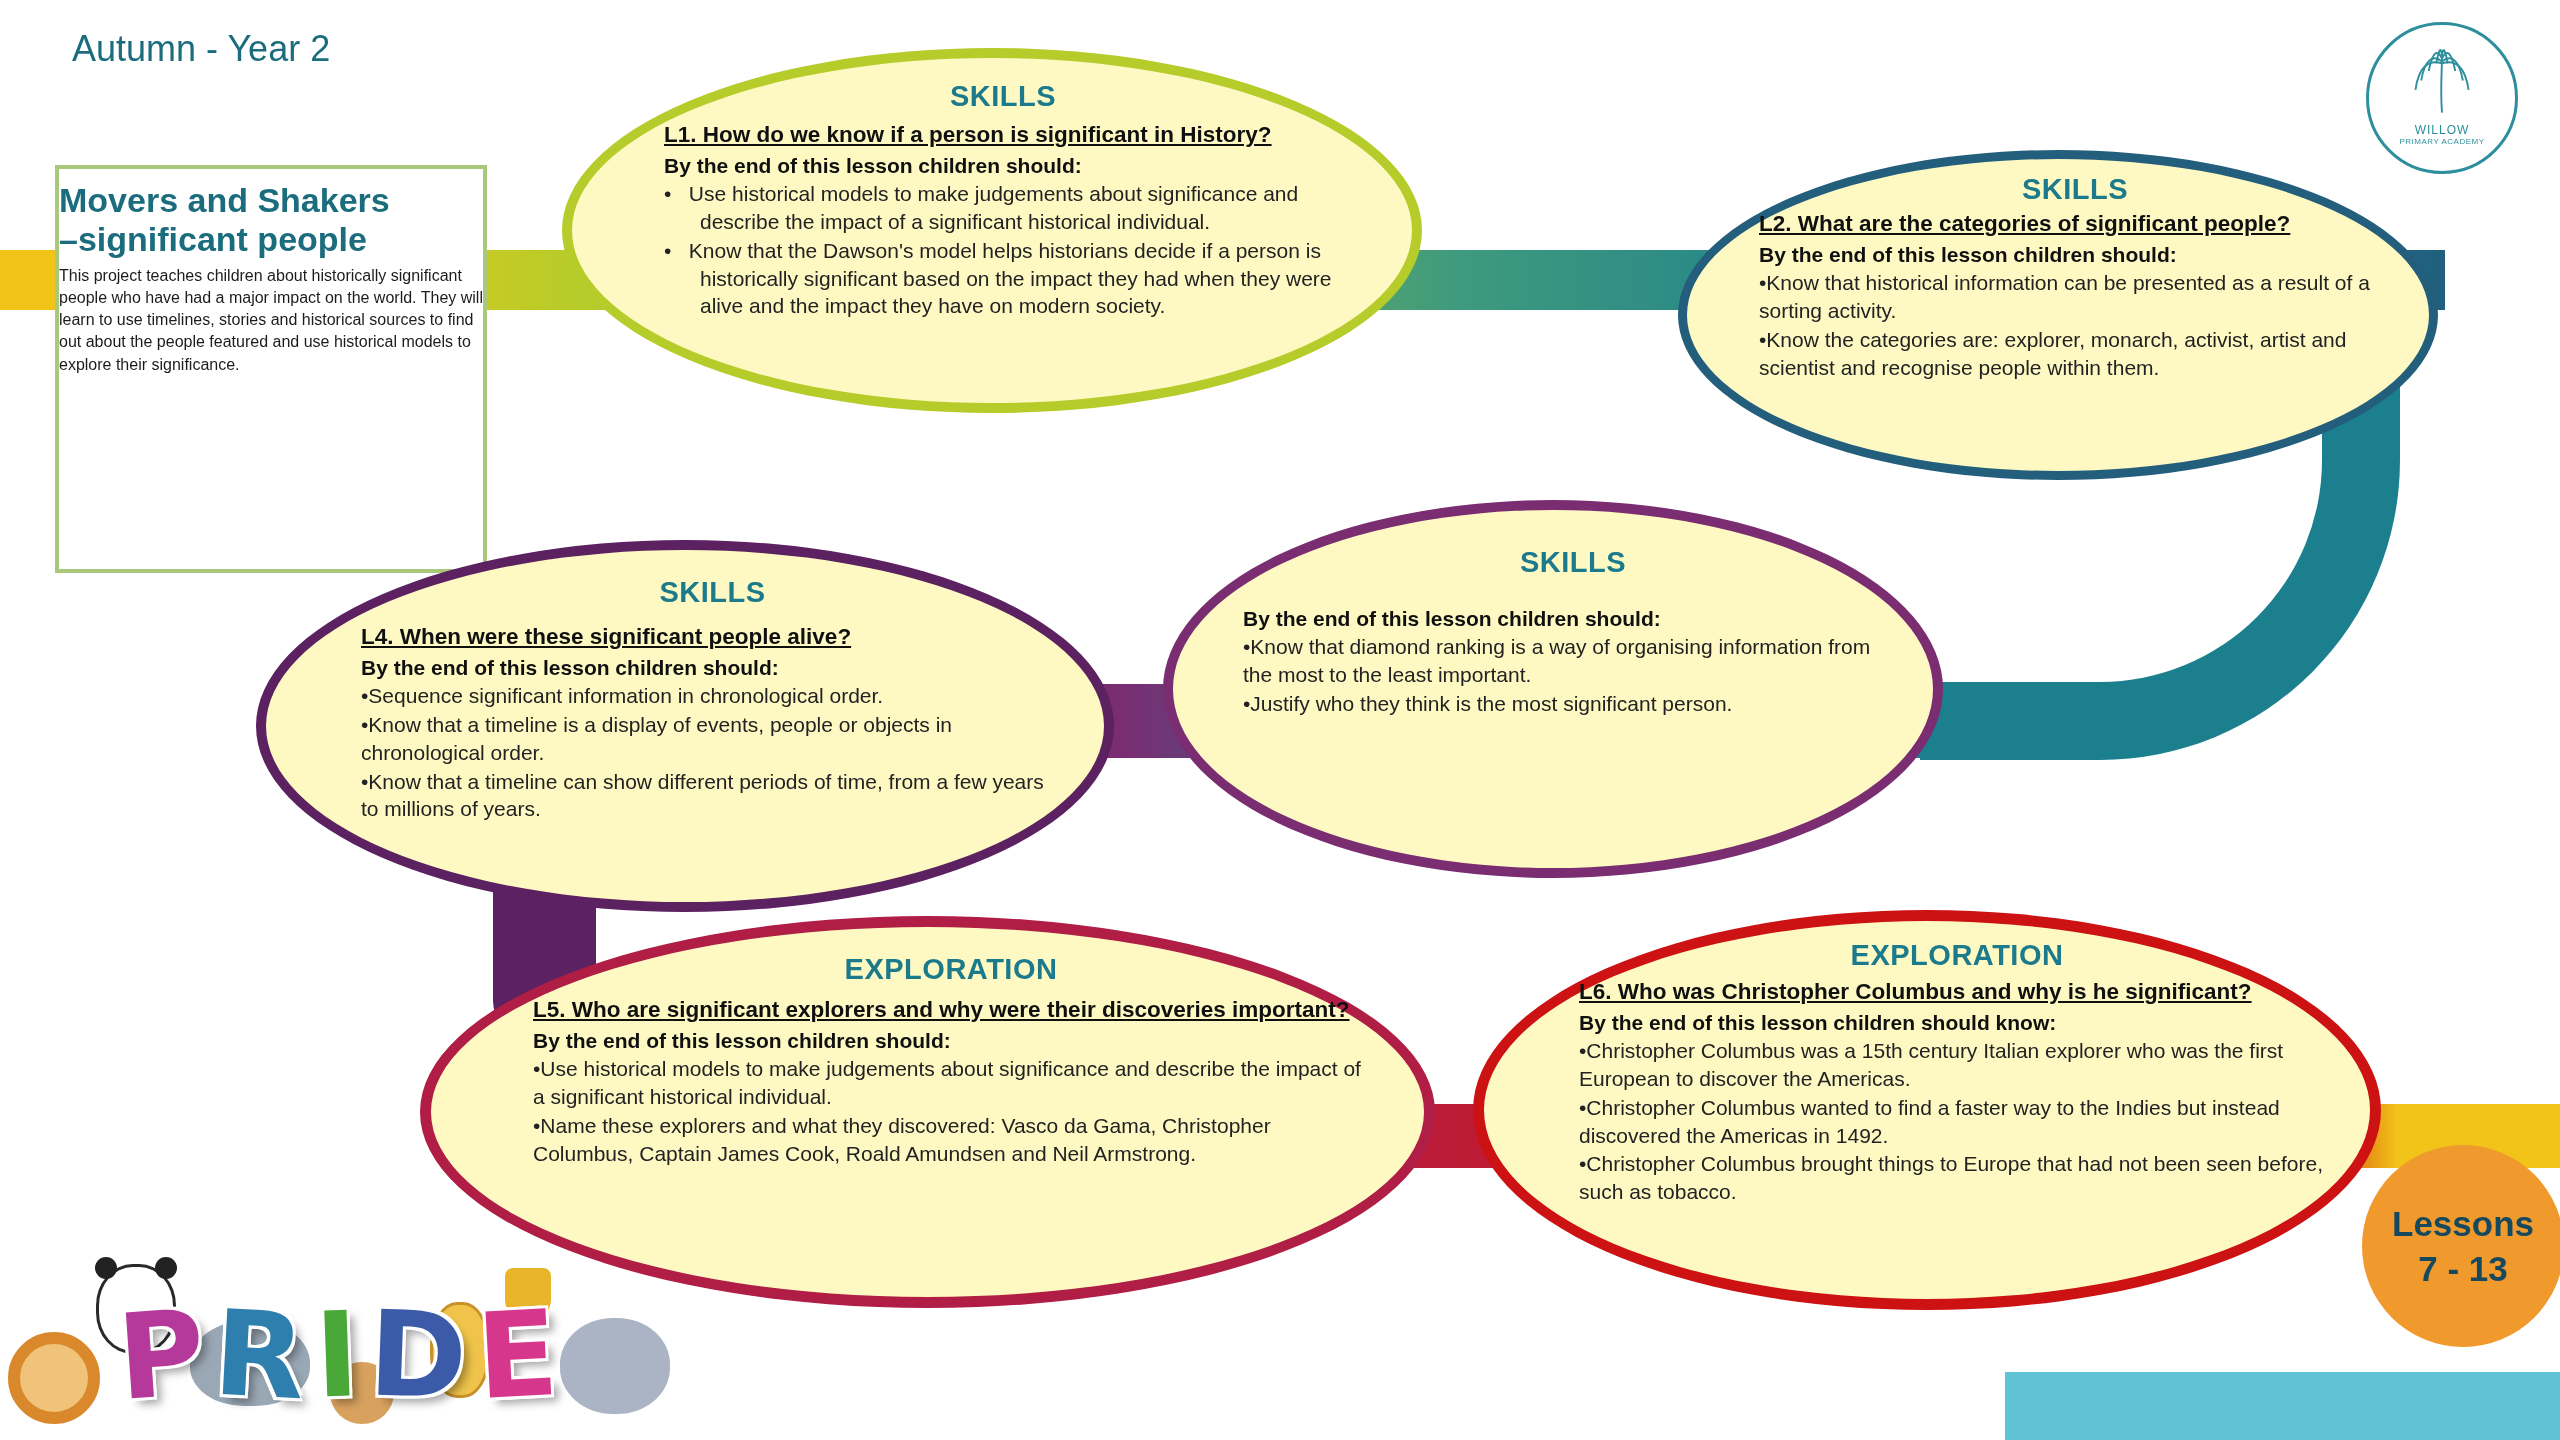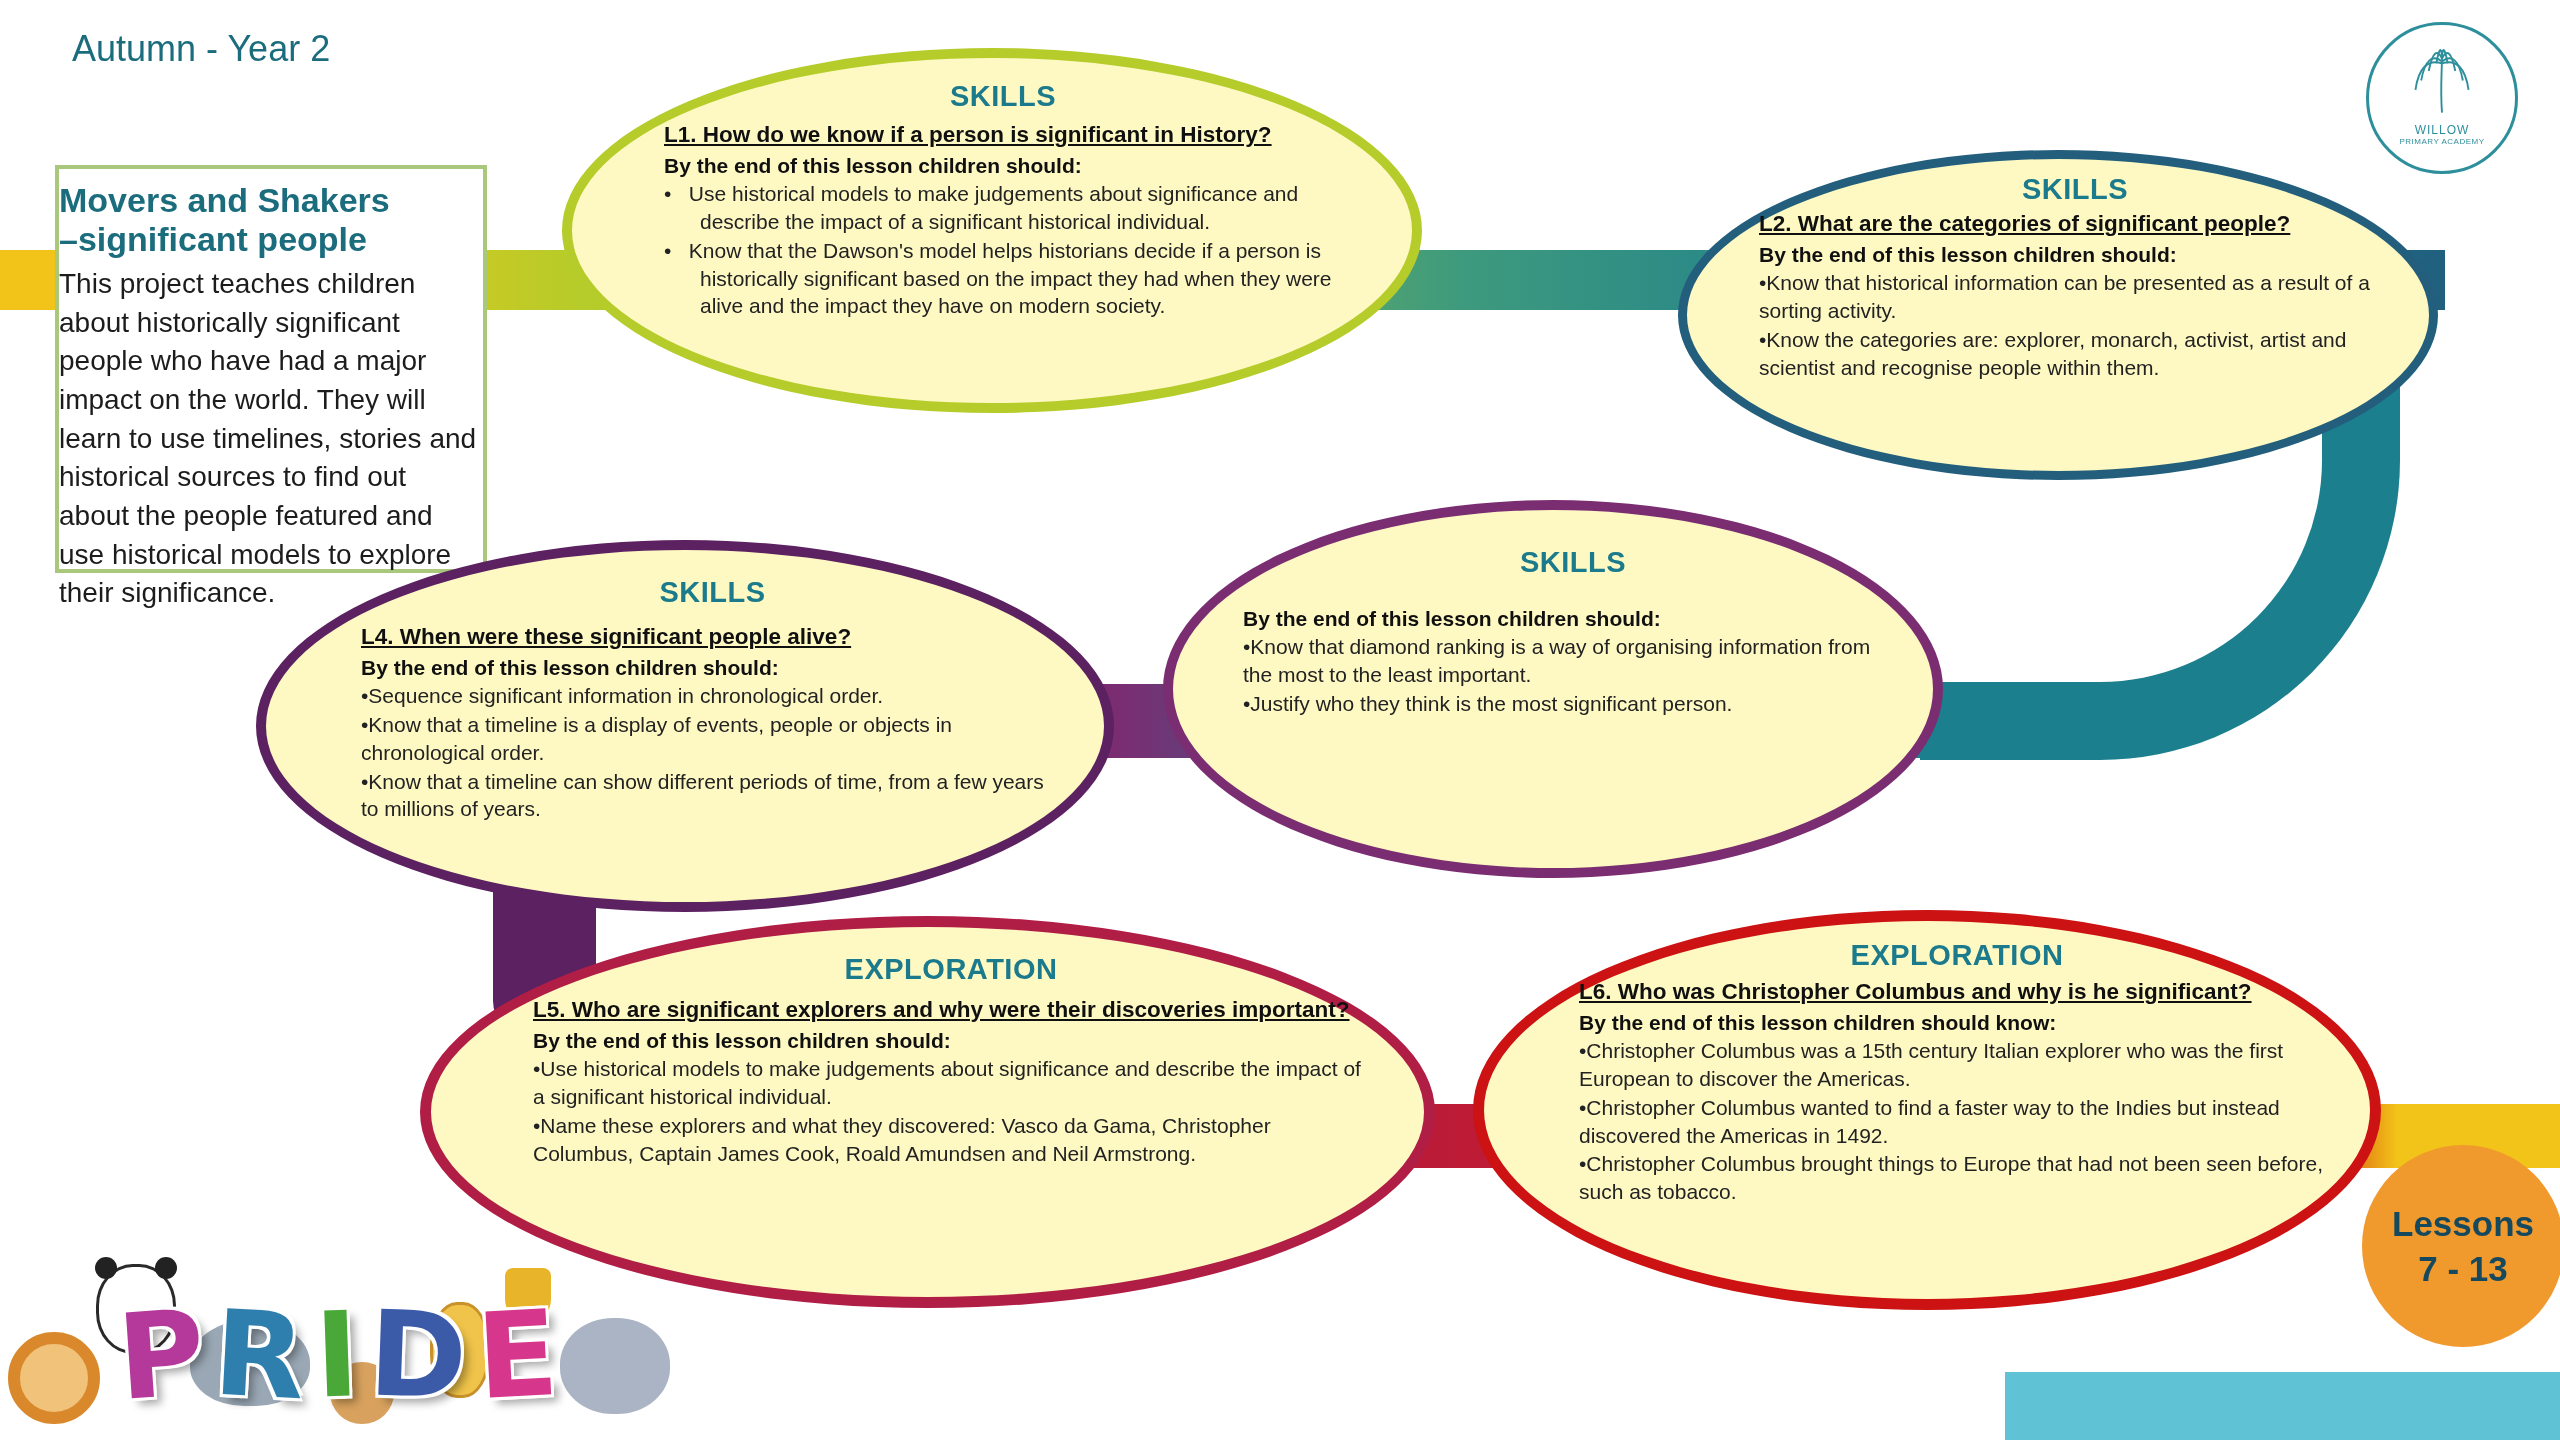--- a/index.html
+++ b/index.html
@@ -18,21 +18,21 @@
     border-right:78px solid #1b7f8e;border-bottom:78px solid #1b7f8e;
     border-bottom-right-radius:300px;box-sizing:border-box;}
   .curve-purple{position:absolute;z-index:1;left:493px;top:875px;width:103px;height:160px;
     background:#5c2161;border-radius:14px 14px 34px 34px;}
 
   
   .term-label{position:absolute;left:72px;top:28px;z-index:3;font-size:36px;color:#1b6d7e;}
   .intro-box{position:absolute;left:55px;top:165px;width:432px;height:408px;z-index:2;
     background:#fff;border:4px solid #a9c87c;box-sizing:border-box;padding:12px 0;}
   .intro-title{font-size:34px;font-weight:bold;color:#1b6d7e;line-height:1.15;white-space:pre-line;margin-bottom:6px;}
-  .intro-body{font-size:28px;color:#1c1c1c;line-height:1.38;}
+  .intro-body{font-size:16px;color:#1c1c1c;line-height:1.38;}
 
   
   .logo{position:absolute;left:2366px;top:22px;width:152px;height:152px;z-index:3;background:#fff;
     border:3px solid #2e8f9c;border-radius:50%;text-align:center;box-sizing:border-box;}
   .logo svg{margin-top:10px;}
   .logo-line1{font-size:12px;color:#2e8f9c;letter-spacing:1px;margin-top:-6px;}
   .logo-line2{font-size:8px;color:#2e8f9c;letter-spacing:0.5px;}
 
   
   .bubble{position:absolute;z-index:2;background:#fef9c3;border-radius:50%;box-sizing:border-box;}

